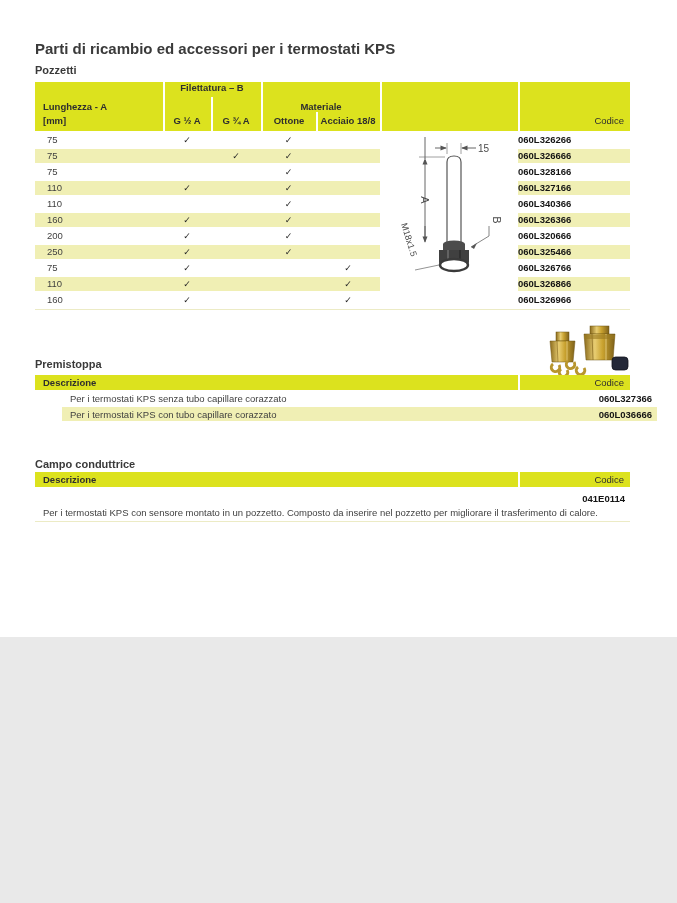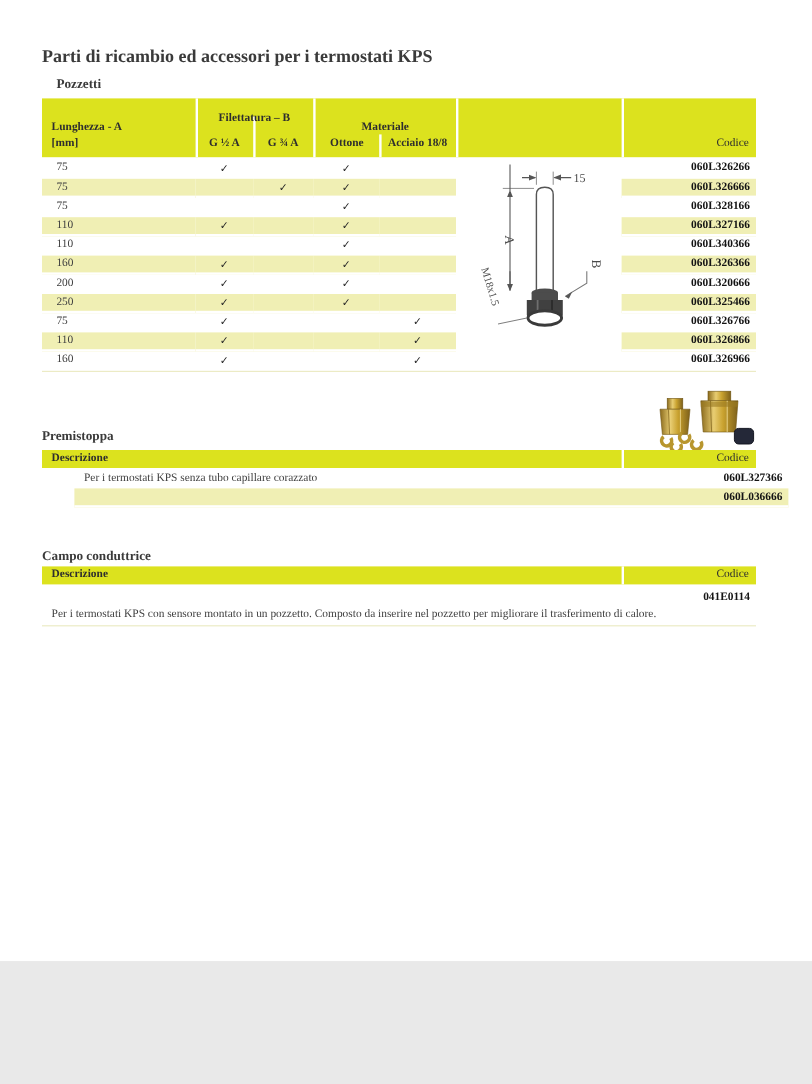--- a/index.html
+++ b/index.html
@@ -1,26 +1,26 @@
 <!DOCTYPE html>
 <html style="--accent: #dce21e; --hl: #f0efb4; --footer: #d5db26;"><head>
 <meta charset="utf-8">
 <style>
   html,body{margin:0;padding:0;background:#e9e9e9;}
   .page{
-    position:relative;width:677px;height:801px;margin:0 auto;
+    position:relative;width:677px;height:637px;margin:0 auto;
     background:#ffffff;overflow:hidden;
-    font-family:Liberation Serif, serif;color:#3f3f3f;
+    font-family:Liberation Sans, sans-serif;color:#3f3f3f;
   }
   .page-title{
     position:absolute;left:35px;top:40px;font-size:15px;font-weight:bold;
     color:#3a3a3a;letter-spacing:0;
   }
   .section-title{position:absolute;left:35px;font-size:11px;font-weight:bold;color:#3a3a3a;}
-  .pozzetti-title{top:64px;margin-left:12px;}
+  .pozzetti-title{top:64px;}
   .premi-title{top:358px;}
   .pasta-title{top:458px;}
 
   
   .pozz-header{
     position:absolute;left:35px;top:82px;width:595px;height:49px;
     background:var(--accent);font-size:9.5px;font-weight:bold;color:#2e2e2e;
   }
   .pozz-header .sep{position:absolute;width:1.5px;background:#ffffff;top:0;bottom:0;}
   .pozz-header .sep.partial1{top:15px;}
@@ -32,21 +32,21 @@
   
   .pozz-body{position:absolute;left:35px;top:133px;width:595px;}
   .pozz-row{display:flex;height:16px;line-height:14px;font-size:9.5px;}
   .pozz-row > div{border-bottom:2px solid #ffffff;box-sizing:border-box;}
   .c-len{width:128px;padding-left:12px;}
   .c-g12{width:48px;text-align:center;}
   .c-g34{width:50px;text-align:center;}
   .c-ott{width:55px;text-align:center;}
   .c-acc{width:64px;text-align:center;}
   .c-gap{width:138px;background:transparent !important;border-bottom-color:transparent !important;}
-  .c-code{width:112px;text-align:right;padding-right:5px;font-weight:bold;font-size:9.5px;color:#141414;}
+  .c-code{width:112px;padding-right:5px;font-weight:bold;font-size:9.5px;color:#141414;}
   .pozz-row.hl > div{background:var(--hl);}
   .chk{font-size:9px;color:#262626;}
   .pozz-bottom-line{position:absolute;left:35px;top:309px;width:595px;height:1px;background:#ecebc5;}
 
   
   .desc-header{
     position:absolute;left:35px;width:595px;height:15px;line-height:15px;
     background:var(--accent);font-size:9.5px;color:#2e2e2e;
   }
   .desc-header .dh-desc{position:absolute;left:8px;font-weight:bold;}
@@ -88,21 +88,21 @@
   <div class="section-title pozzetti-title">Pozzetti</div>
 
   <div class="pozz-header">
     <div class="sep" style="left:128px"></div>
     <div class="sep partial1" style="left:176px"></div>
     <div class="sep" style="left:226px"></div>
     <div class="sep partial2" style="left:281px"></div>
     <div class="sep" style="left:345px"></div>
     <div class="sep" style="left:483px"></div>
 
-    <div class="ph-cell t-center" style="left:177px;top:12px">Filettatura – B</div>
+    <div class="ph-cell t-center" style="left:177px;top:0">Filettatura – B</div>
     <div class="ph-cell t-center" style="left:286px;top:19px">Materiale</div>
     <div class="ph-cell" style="left:8px;top:19px">Lunghezza - A</div>
     <div class="ph-cell" style="left:8px;top:33px">[mm]</div>
     <div class="ph-cell t-center" style="left:152px;top:33px">G ½ A</div>
     <div class="ph-cell t-center" style="left:201px;top:33px">G ¾ A</div>
     <div class="ph-cell t-center" style="left:254px;top:33px">Ottone</div>
     <div class="ph-cell t-center" style="left:313px;top:33px">Acciaio 18/8</div>
     <div class="ph-cell codice-h" style="right:6px;top:33px">Codice</div>
   </div>
 
@@ -280,20 +280,21 @@
     <span class="dh-desc">Descrizione</span>
     <div class="sep"></div>
     <span class="dh-code">Codice</span>
   </div>
   <div class="premi-body">
       <div class="premi-row">
         <span class="pr-desc">Per i termostati KPS senza tubo capillare corazzato</span>
         <span class="pr-code">060L327366</span>
       </div>
       <div class="premi-row hl">
+        <span class="pr-desc">Per i termostati KPS con tubo capillare corazzato</span>
         <span class="pr-code">060L036666</span>
       </div>
     </div>
 
   <div class="section-title pasta-title">Campo conduttrice</div>
 
   <div class="desc-header pasta-header">
     <span class="dh-desc">Descrizione</span>
     <div class="sep"></div>
     <span class="dh-code">Codice</span>

